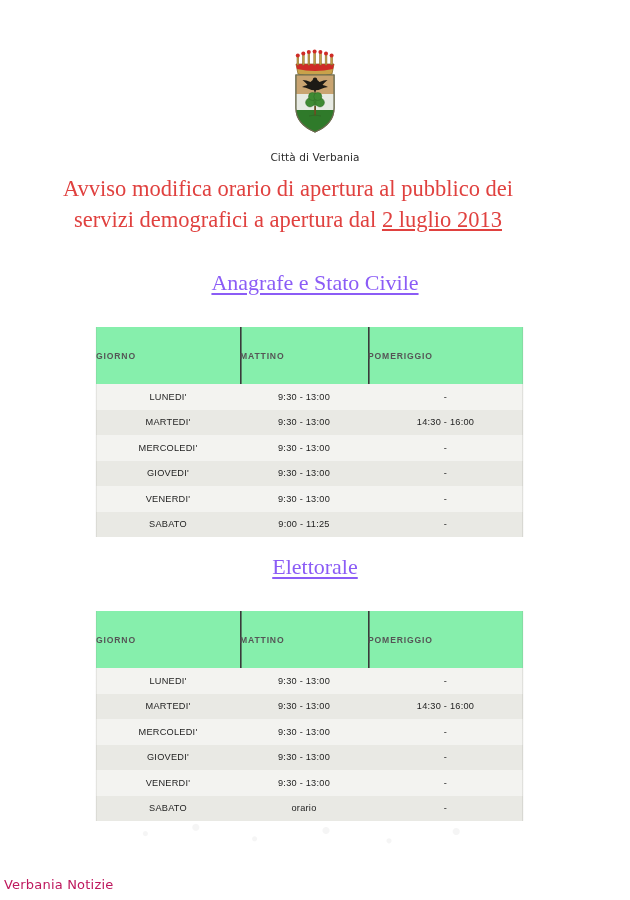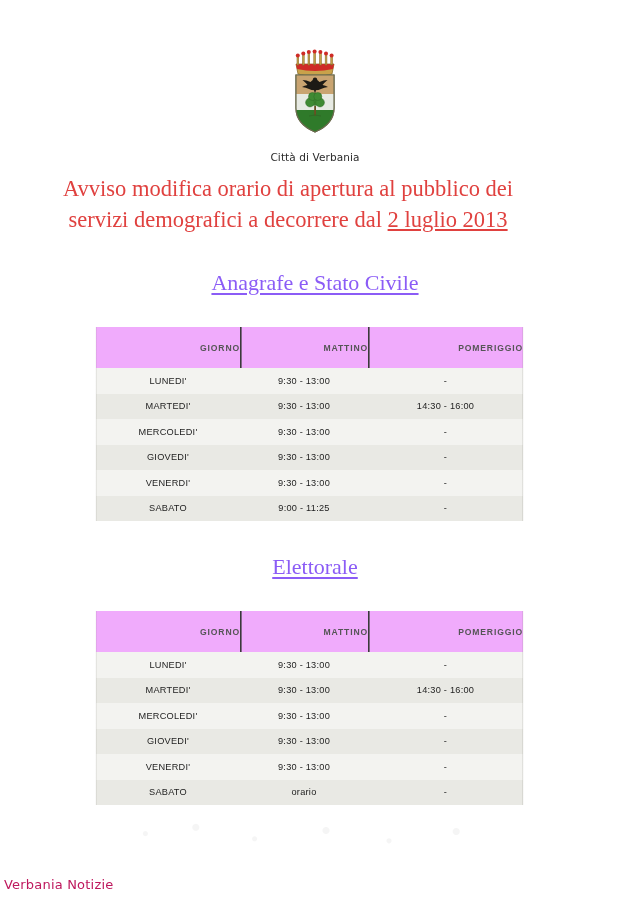--- a/index.html
+++ b/index.html
@@ -94,27 +94,27 @@
     border-collapse: collapse;
     width: 427px;
     table-layout: fixed;
     font-family: "Liberation Sans", sans-serif;
   }
   table.sched col.c-day  { width: 144px; }
   table.sched col.c-morn { width: 128px; }
   table.sched col.c-aft  { width: 155px; }
 
   table.sched thead th {
-    background: #f0abfc;
+    background: #86efac;
     color: #555556;
     font-size: 8.6px;
     font-weight: bold;
     letter-spacing: 0.85px;
-    height: 41px;
-    text-align: right;
+    height: 57px;
+    text-align: left;
     vertical-align: middle;
     border: none;
     padding: 0;
   }
   table.sched thead th.div-l {
     box-shadow: inset 1.6px 0 0 0 #3a3a3a;
   }
 
   table.sched tbody td {
     height: 25.5px;
@@ -239,21 +239,21 @@
           </g>
           <path d="M13 31 L51 31 L51 64 Q51 80 32 88 Q13 80 13 64 Z" fill="none" stroke="#6b6b4e" stroke-width="1.2"></path>
         </g>
       </svg>
     </div>
     <div class="crest-caption">Città di Verbania</div>
   </div>
 
   <div class="notice">
     <span class="ln">Avviso modifica orario di apertura al pubblico dei</span>
-    <span class="ln"><span>servizi demografici a decorrere dal </span><span class="date">2 luglio 2013</span></span>
+    <span class="ln"><span>servizi demografici a apertura dal </span><span class="date">2 luglio 2013</span></span>
   </div>
 
   <div class="section-title" id="sec1">
     <span>Anagrafe e Stato Civile</span>
   </div>
 
   <div class="tbl-wrap" id="tbl1">
     <table class="sched">
       <colgroup>
           <col class="c-day">

